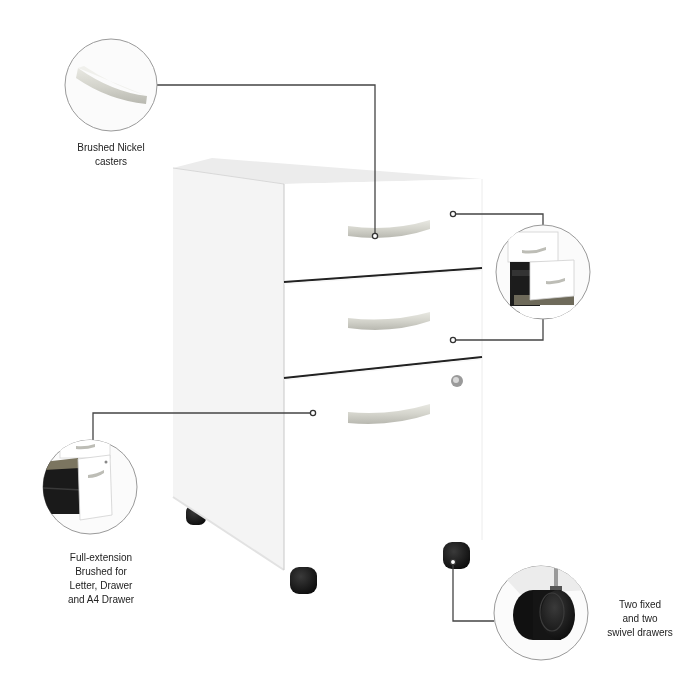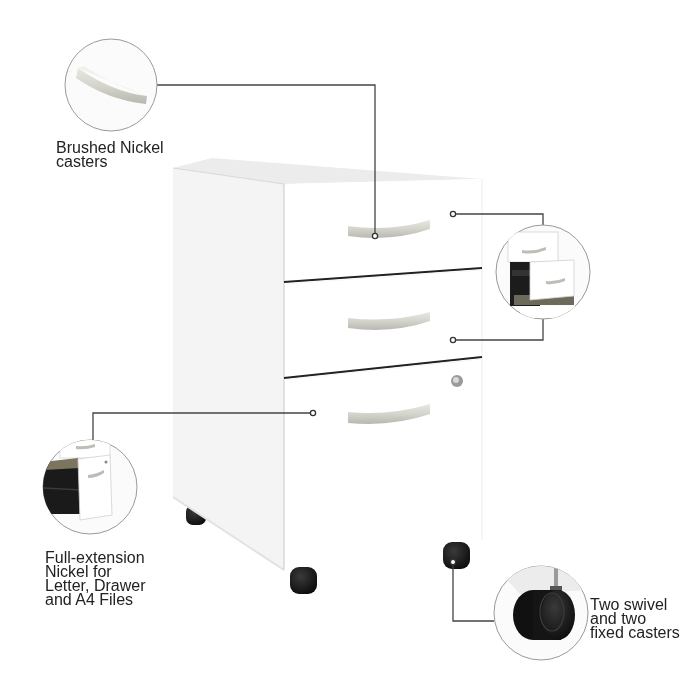--- a/index.html
+++ b/index.html
@@ -1,19 +1,19 @@
 <!DOCTYPE html>
 <html><head>
   <meta charset="utf-8">
   <style>
     html, body { margin: 0; padding: 0; background: #ffffff; }
     body { width: 700px; height: 700px; position: relative; overflow: hidden;
            font-family: "Liberation Sans", "DejaVu Sans", sans-serif; }
     #stage { position: absolute; left: 0; top: 0; width: 700px; height: 700px; }
-    .caption { position: absolute; font-size: 16px; line-height: 14px; color: #222; }
+    .caption { position: absolute; text-align: center; font-size: 10px; line-height: 14px; color: #222; }
     .caption span { display: block; }
   </style>
 </head>
 <body>
 
 <div id="stage">
   <svg width="700" height="700" viewBox="0 0 700 700" xmlns="http://www.w3.org/2000/svg">
     <defs>
       <linearGradient id="handleGrad" x1="0" y1="0" x2="0" y2="1">
         <stop offset="0" stop-color="#e8e8e2"></stop>
@@ -147,22 +147,22 @@
     </g>
   </svg>
 
   
   <div class="caption" style="left:56px; top:141px; width:110px;">
     <span>Brushed Nickel</span>
     <span>casters</span>
   </div>
   <div class="caption" style="left:45px; top:551px; width:112px;">
     <span>Full-extension</span>
-    <span>Nickel for</span>
+    <span>Brushed for</span>
     <span>Letter, Drawer</span>
-    <span>and A4 Files</span>
+    <span>and A4 Drawer</span>
   </div>
   <div class="caption" style="left:590px; top:598px; width:100px;">
-    <span>Two swivel</span>
+    <span>Two fixed</span>
     <span>and two</span>
-    <span>fixed casters</span>
+    <span>swivel drawers</span>
   </div>
 </div>
 
 </body></html>

